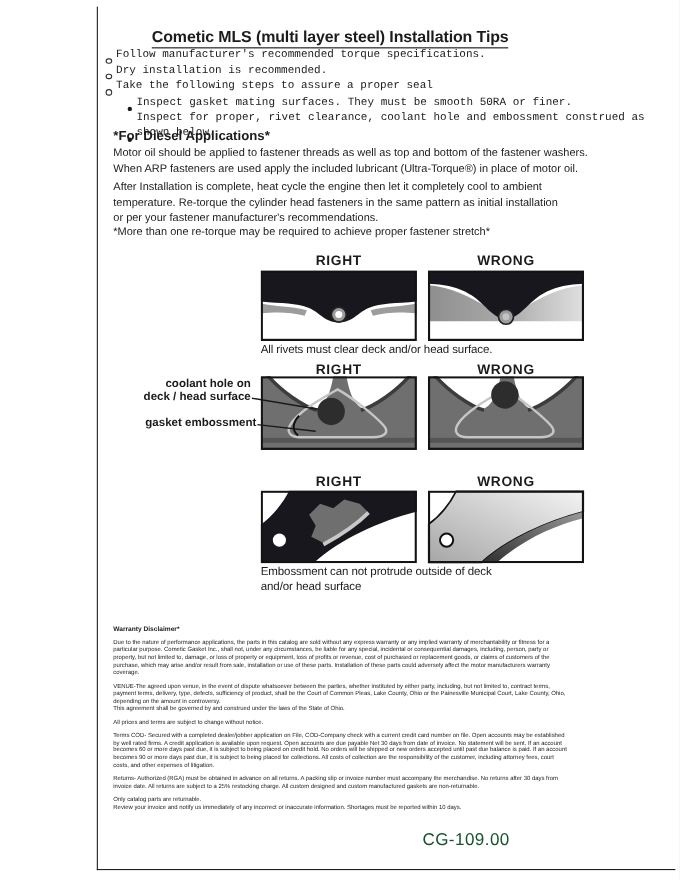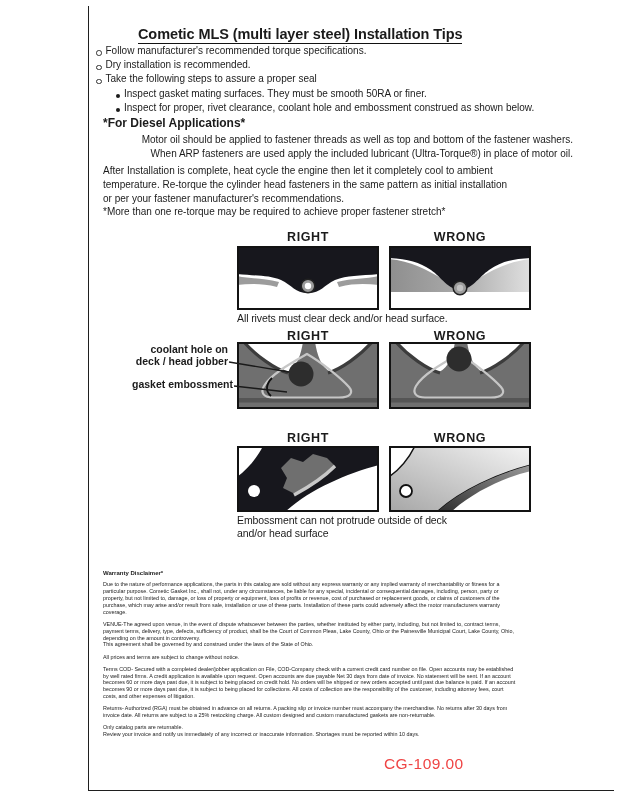--- a/index.html
+++ b/index.html
@@ -3,34 +3,34 @@
 <meta charset="utf-8">
 <style>
   html,body{margin:0;padding:0;background:#e8e8e8;}
   #page{position:relative;width:618px;height:800px;background:#fff;overflow:hidden;
         font-family:"Liberation Sans","DejaVu Sans",sans-serif;color:#1b1b1b;}
   .frame{position:absolute;left:88px;top:6px;width:525px;height:784px;
          border-left:1px solid #1f1f1f;border-bottom:1px solid #1f1f1f;pointer-events:none;}
   .doc-title{position:absolute;left:115px;top:26px;font-size:14.5px;font-weight:bold;
              border-bottom:1.5px solid #111;padding-bottom:1px;letter-spacing:-0.1px;margin-left:23px;}
   .blist{position:absolute;left:96px;top:44px;font-size:10px;line-height:14.2px;}
-  .brow{display:flex;align-items:center;}
+  .brow{display:flex;align-items:flex-end;font-family:Liberation Mono, monospace;}
   .brow.sub{margin-left:20px;}
   .mo{flex:0 0 auto;width:3.5px;height:3.5px;border:1px solid #333;border-radius:50%;margin:4.2px 4px 0 0;}
   .mf{flex:0 0 auto;width:4px;height:4px;background:#1b1b1b;border-radius:50%;margin:4.5px 4px 0 0;}
   .h2{position:absolute;font-weight:bold;font-size:12px;}
   .para{position:absolute;left:103px;font-size:10px;line-height:13.9px;white-space:pre-line;width:470px;}
   .dw-label{position:absolute;width:142px;text-align:center;font-size:12.5px;font-weight:700;letter-spacing:0.6px;}
   .dbox{position:absolute;width:142px;}
   .cap{position:absolute;font-size:10.5px;font-weight:400;letter-spacing:-0.1px;white-space:pre-line;line-height:13px;}
   .side-label{position:absolute;font-size:10.5px;font-weight:600;text-align:right;white-space:pre-line;line-height:11.8px;}
   .legal{position:absolute;left:103px;top:570px;width:413px;color:#222;}
   .legal-h{font-size:6px;font-weight:bold;margin:0 0 5px 0;}
   .legal p{font-size:5.4px;line-height:6.9px;margin:0 0 5.2px 0;white-space:pre-line;}
-  .pagenum{position:absolute;left:384px;top:755px;font-size:15.5px;color:#ef4444;letter-spacing:0.4px;}
+  .pagenum{position:absolute;left:384px;top:755px;font-size:15.5px;color:#14532d;letter-spacing:0.4px;}
   svg{display:block;}
   .ptr{position:absolute;left:200px;top:352px;z-index:5;pointer-events:none;}
 </style>
 </head>
 <body>
 
 <div id="page">
   <div class="frame"></div>
 
   <div class="doc-title">Cometic MLS (multi layer steel) Installation Tips</div>
@@ -52,21 +52,21 @@
       <span class="mf"></span>
       <span>Inspect gasket mating surfaces.  They must be smooth 50RA or finer.</span>
     </div>
     <div class="brow sub">
       <span class="mf"></span>
       <span>Inspect for proper, rivet clearance, coolant hole and embossment construed as shown below.</span>
     </div>
   </div>
 
   <div class="h2" style="left:103px;top:116px;">*For Diesel Applications*</div>
-  <div class="para" style="top:133px;text-align:right;">Motor oil should be applied to fastener threads as well as top and bottom of the fastener washers.
+  <div class="para" style="top:133px;">Motor oil should be applied to fastener threads as well as top and bottom of the fastener washers.
 When ARP fasteners are used apply the included lubricant (Ultra-Torque®) in place of motor oil.</div>
   <div class="para" style="top:164px;">After Installation is complete, heat cycle the engine then let it completely cool to ambient
 temperature. Re-torque the cylinder head fasteners in the same pattern as initial installation
 or per your fastener manufacturer's recommendations.</div>
   <div class="para" style="top:205px;">*More than one re-torque may be required to achieve proper fastener stretch*</div>
 
   <div class="dw-label" style="left:237px;top:230px;">RIGHT</div>
   <div class="dw-label" style="left:389px;top:230px;">WRONG</div>
 
   <div class="dbox" style="left:237px;top:246px;">
@@ -98,21 +98,21 @@
       <rect x="1" y="1" width="140" height="62" fill="none" stroke="#131313" stroke-width="2"></rect>
     </svg>
   </div>
 
   <div class="cap" style="left:237px;top:312px;">All rivets must clear deck and/or head surface.</div>
 
   <div class="dw-label" style="left:237px;top:329px;">RIGHT</div>
   <div class="dw-label" style="left:389px;top:329px;">WRONG</div>
 
   <div class="side-label" style="left:103px;top:344px;width:125px;">coolant hole on
-deck / head jobber</div>
+deck / head surface</div>
   <div class="side-label" style="left:103px;top:379px;width:130px;">gasket embossment</div>
 
   <svg class="ptr" width="115" height="48" viewBox="0 0 115 48">
     <line x1="29" y1="10" x2="89" y2="20" stroke="#1a1a1a" stroke-width="1.3"></line>
     <line x1="34" y1="34" x2="87" y2="40" stroke="#1a1a1a" stroke-width="1.3"></line>
   </svg>
 
   <div class="dbox" style="left:237px;top:342px;">
     <svg width="142" height="67" viewBox="0 0 142 67">
       <rect x="0" y="0" width="142" height="67" fill="#ffffff"></rect>

